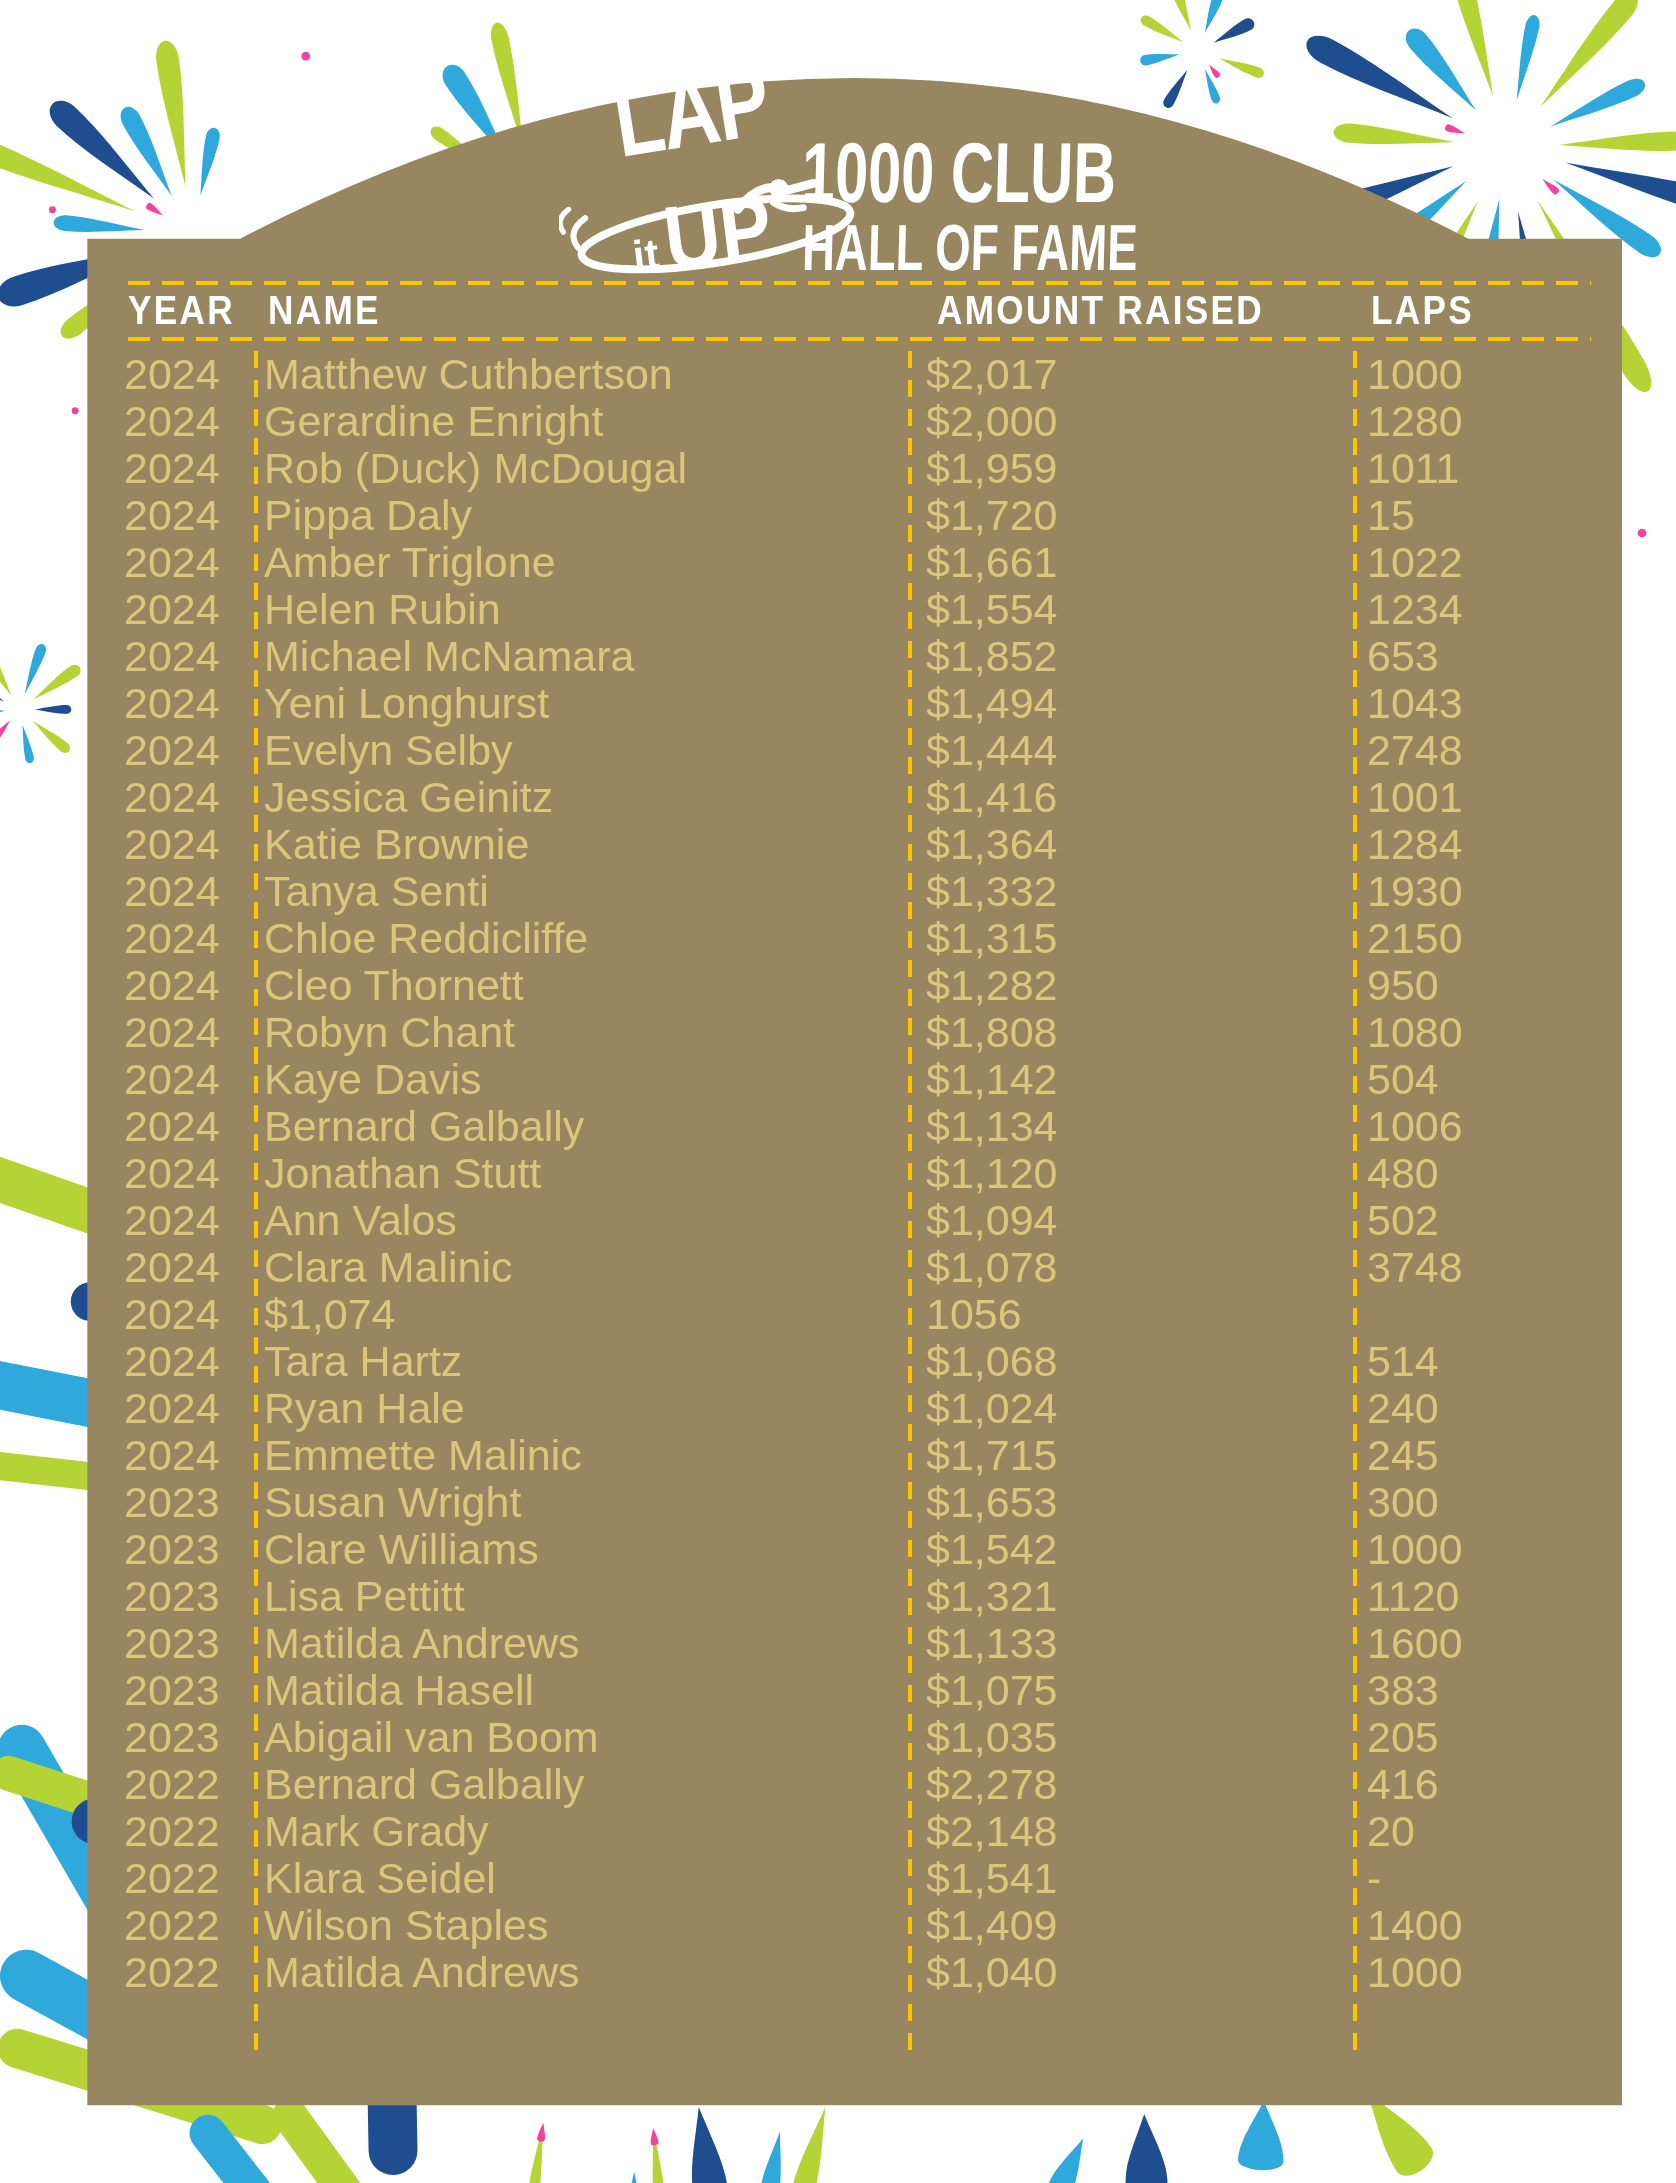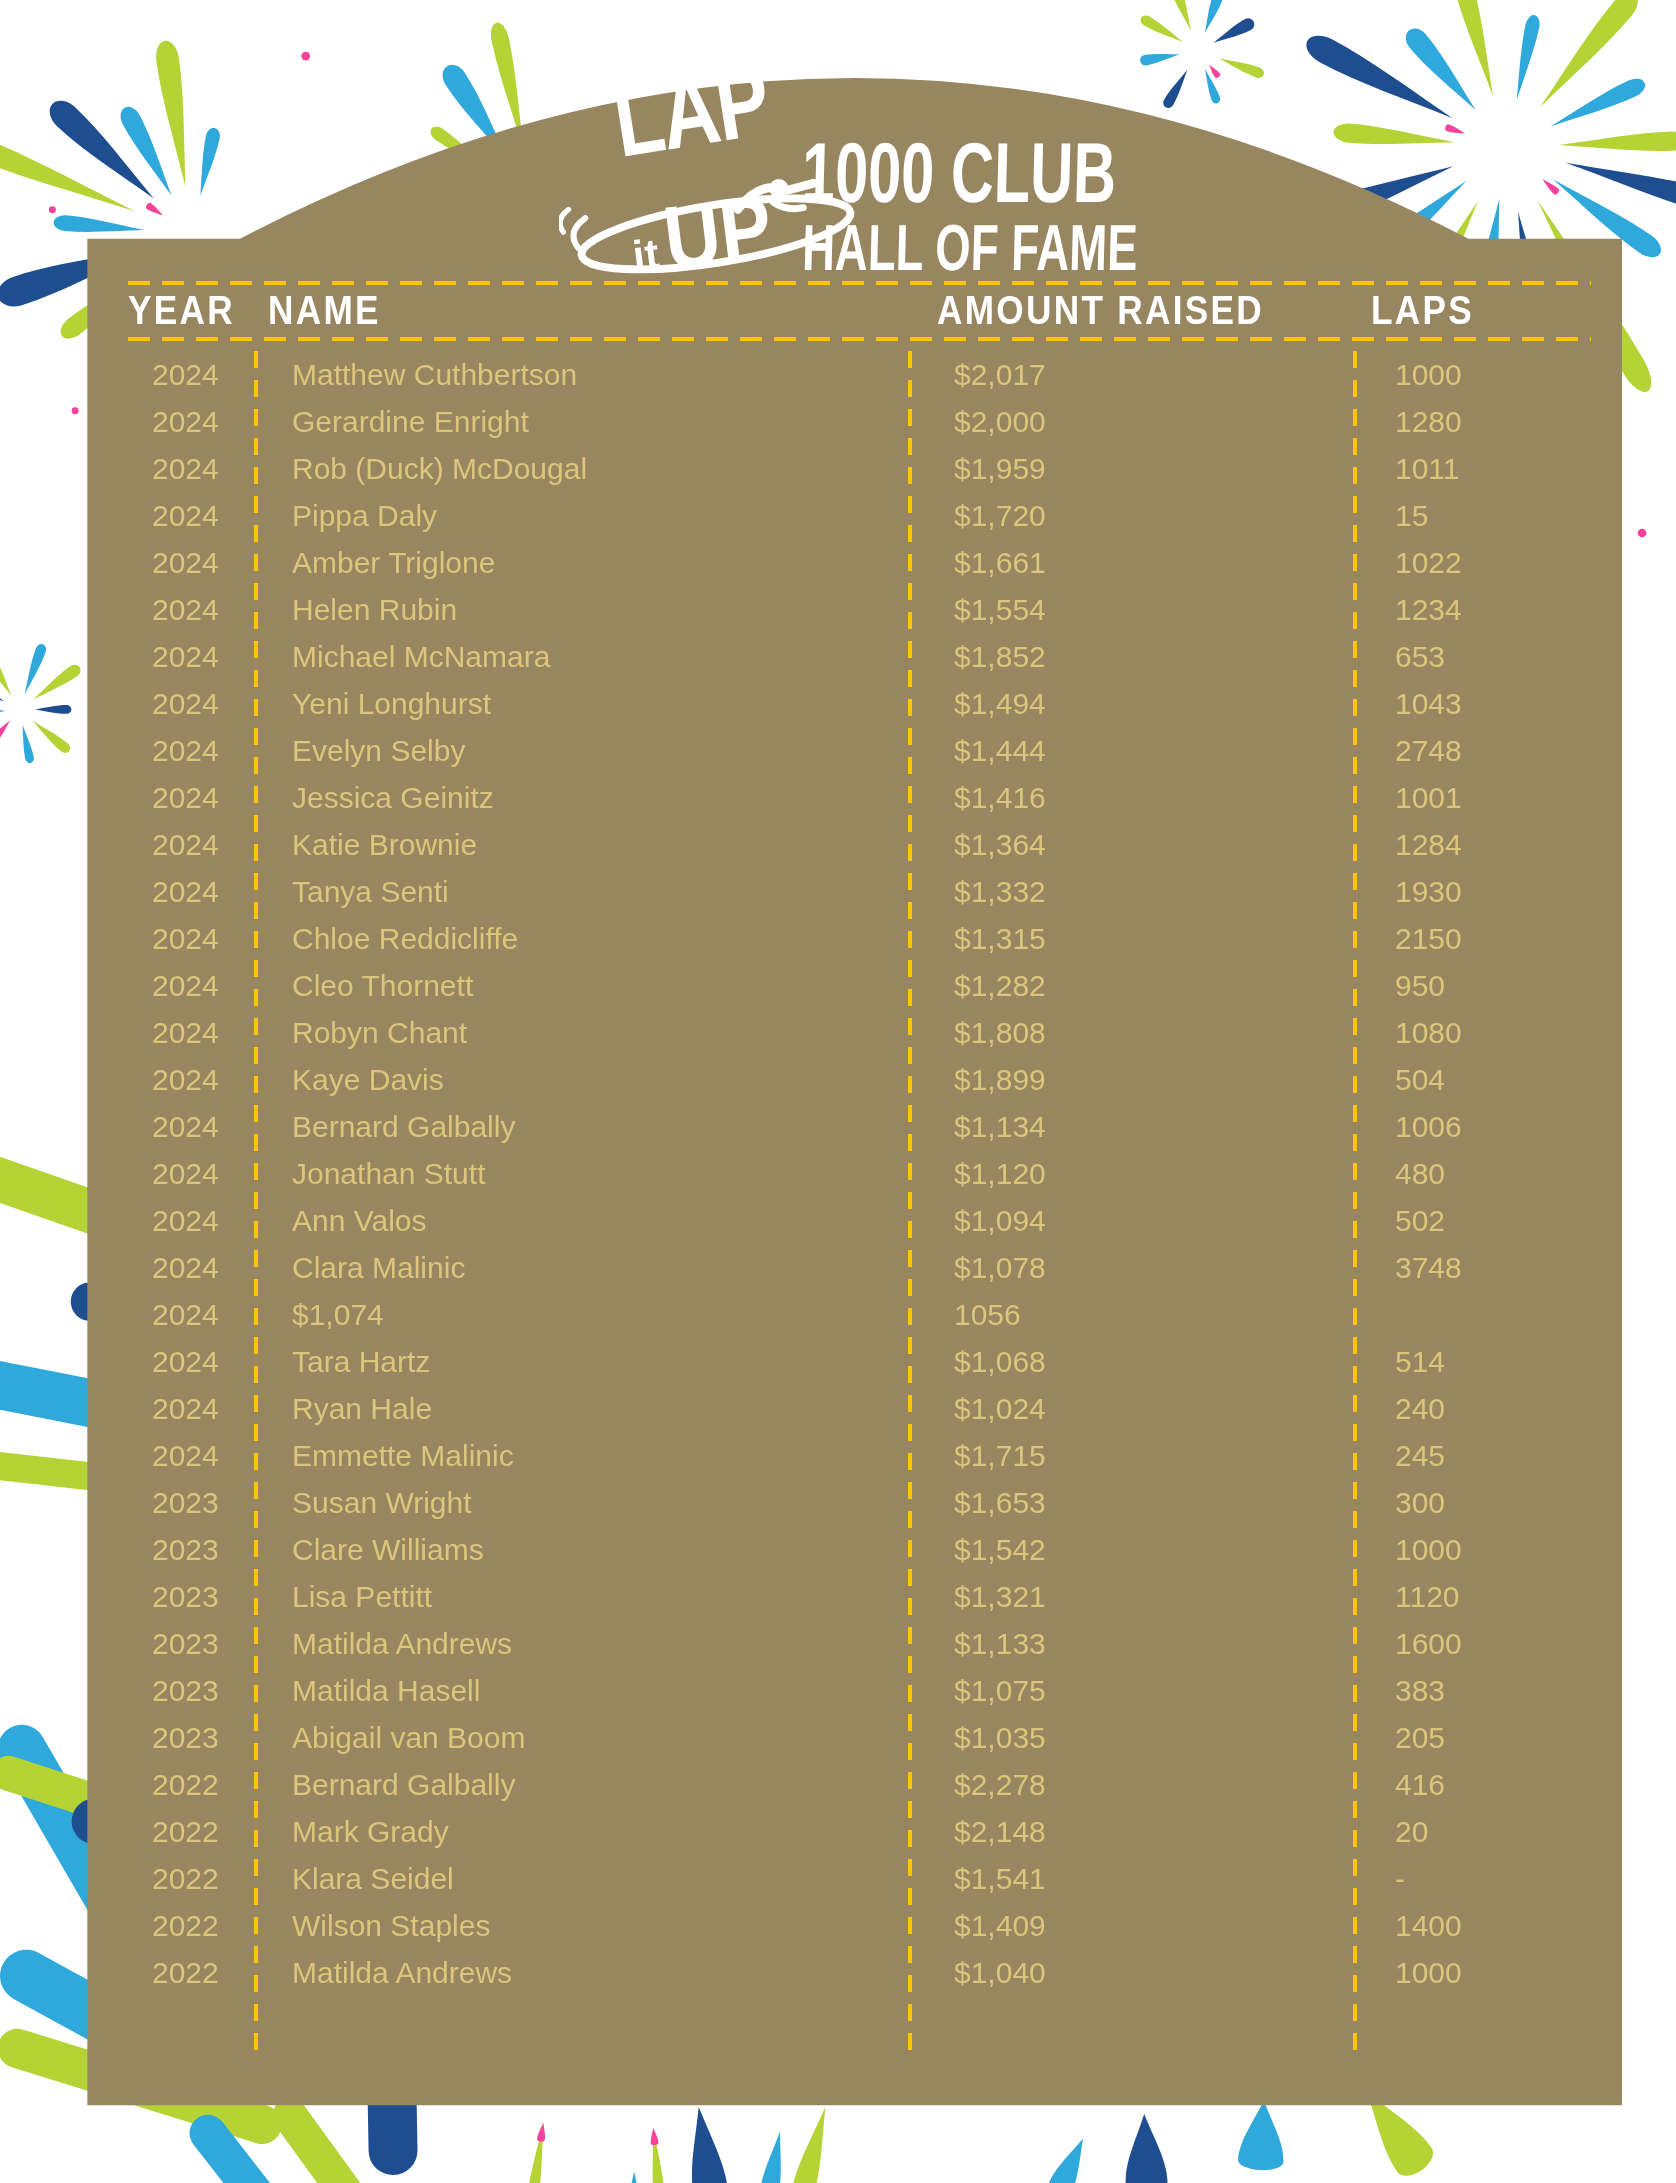--- a/index.html
+++ b/index.html
@@ -15,22 +15,22 @@
          background:repeating-linear-gradient(90deg,var(--dash) 0 22px,transparent 22px 34px);}
   .vline{position:absolute;width:3.5px;top:351px;height:1710px;
          background:repeating-linear-gradient(180deg,var(--dash) 0 17.5px,transparent 17.5px 29px);}
 
   
   .hdr{position:absolute;top:288px;color:var(--header-text);font-weight:bold;font-size:40px;
        letter-spacing:2.6px;white-space:nowrap;transform:scaleX(.88);transform-origin:left center;}
 
   
   .rows{position:absolute;left:0;top:351px;width:1535px;}
-  .trow{display:grid;grid-template-columns:140px 662px 441px 1fr;padding-left:65px;
-        height:47px;line-height:47px;color:var(--table-text);font-size:30px;white-space:nowrap;}
+  .trow{display:grid;grid-template-columns:140px 662px 441px 1fr;padding-left:37px;
+        height:47px;line-height:47px;color:var(--table-text);font-size:43px;white-space:nowrap;}
   .trow span{overflow:visible;}
 
   
   .logo{position:absolute;left:472px;top:66px;width:384px;height:227px;color:#fff;}
   .lap{position:absolute;left:48px;top:7px;font-size:100px;font-weight:900;letter-spacing:-2.6px;
        transform:rotate(-9deg) scaleX(.8);transform-origin:left top;line-height:1;}
   .it{position:absolute;left:74px;top:168px;font-size:42px;font-weight:900;
       transform:rotate(-7deg);line-height:1;}
   .up{position:absolute;left:100px;top:128px;font-size:91px;font-weight:900;
       transform:rotate(-7deg) scaleX(.85);transform-origin:left top;line-height:1;}
@@ -279,21 +279,21 @@
         <div class="trow">
           <span>2024</span>
           <span>Robyn Chant</span>
           <span>$1,808</span>
           <span>1080</span>
         </div>
 
         <div class="trow">
           <span>2024</span>
           <span>Kaye Davis</span>
-          <span>$1,899</span>
+          <span>$1,142</span>
           <span>504</span>
         </div>
 
         <div class="trow">
           <span>2024</span>
           <span>Bernard Galbally</span>
           <span>$1,134</span>
           <span>1006</span>
         </div>
 

